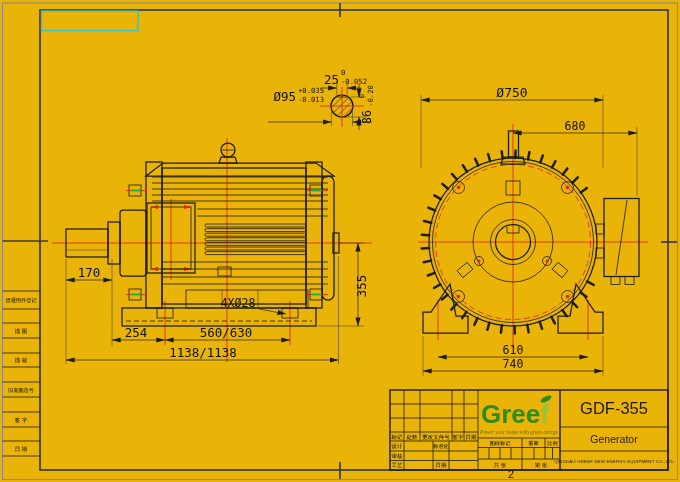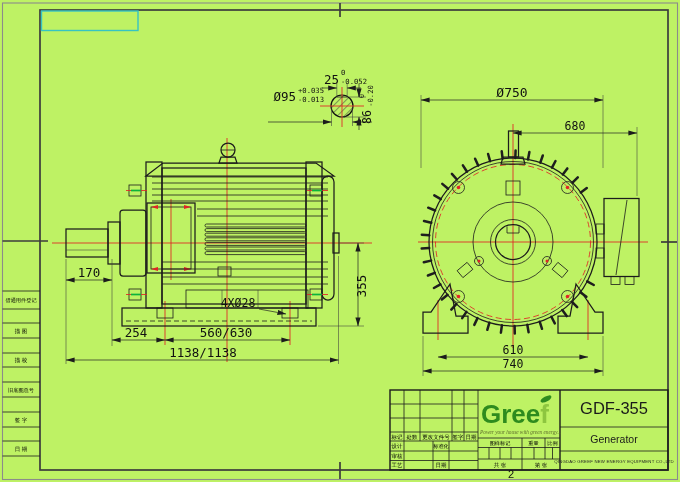--- a/index.html
+++ b/index.html
@@ -1,16 +1,16 @@
 <!DOCTYPE html>
 <html><head>
 <meta charset="utf-8">
 <style>
   html,body{margin:0;padding:0;background:#fff;}
-  .sheet{position:relative;width:680px;height:482px;background:#bef264;overflow:hidden;
+  .sheet{position:relative;width:680px;height:482px;background:#eab308;overflow:hidden;
          font-family:"Liberation Sans",sans-serif;}
   svg text{user-select:none;}
   .ln  {stroke:#1c1c1c;stroke-width:1.25;fill:none;}
   .ln2 {stroke:#1c1c1c;stroke-width:0.8;fill:none;}
   .thin{stroke:#3a3a3a;stroke-width:0.55;fill:none;}
   .dim {stroke:#222222;stroke-width:0.7;fill:none;}
   .red {stroke:#e02525;stroke-width:0.85;fill:none;}
   .reddash{stroke:#e02525;stroke-width:0.85;fill:none;stroke-dasharray:6 3.5;}
   .green{stroke:#0db33c;stroke-width:1.7;fill:none;}
   .fin{stroke:#1e1e1e;stroke-width:2.5;stroke-linecap:round;}

